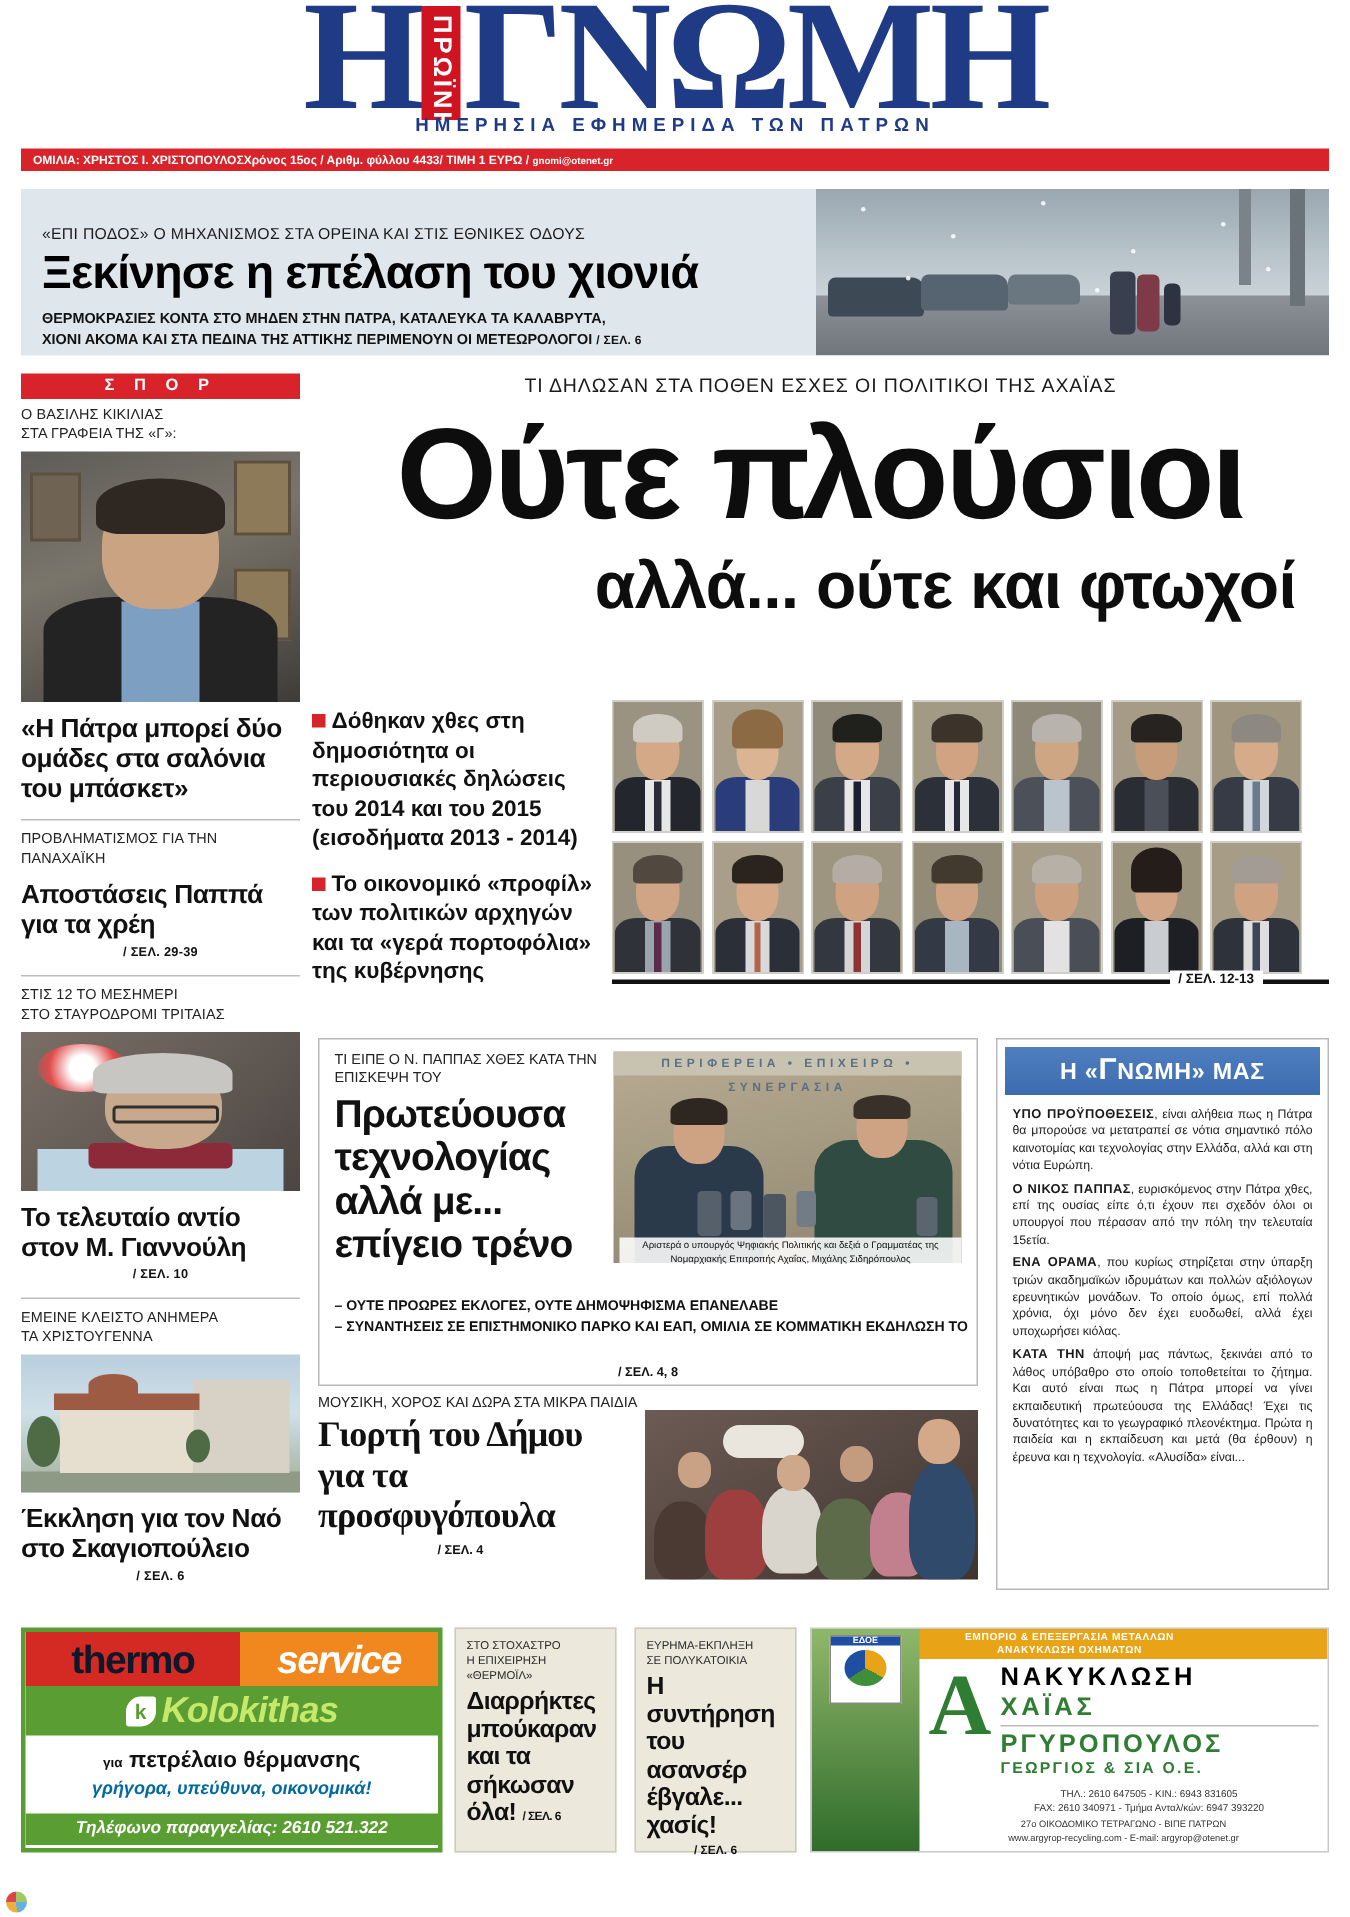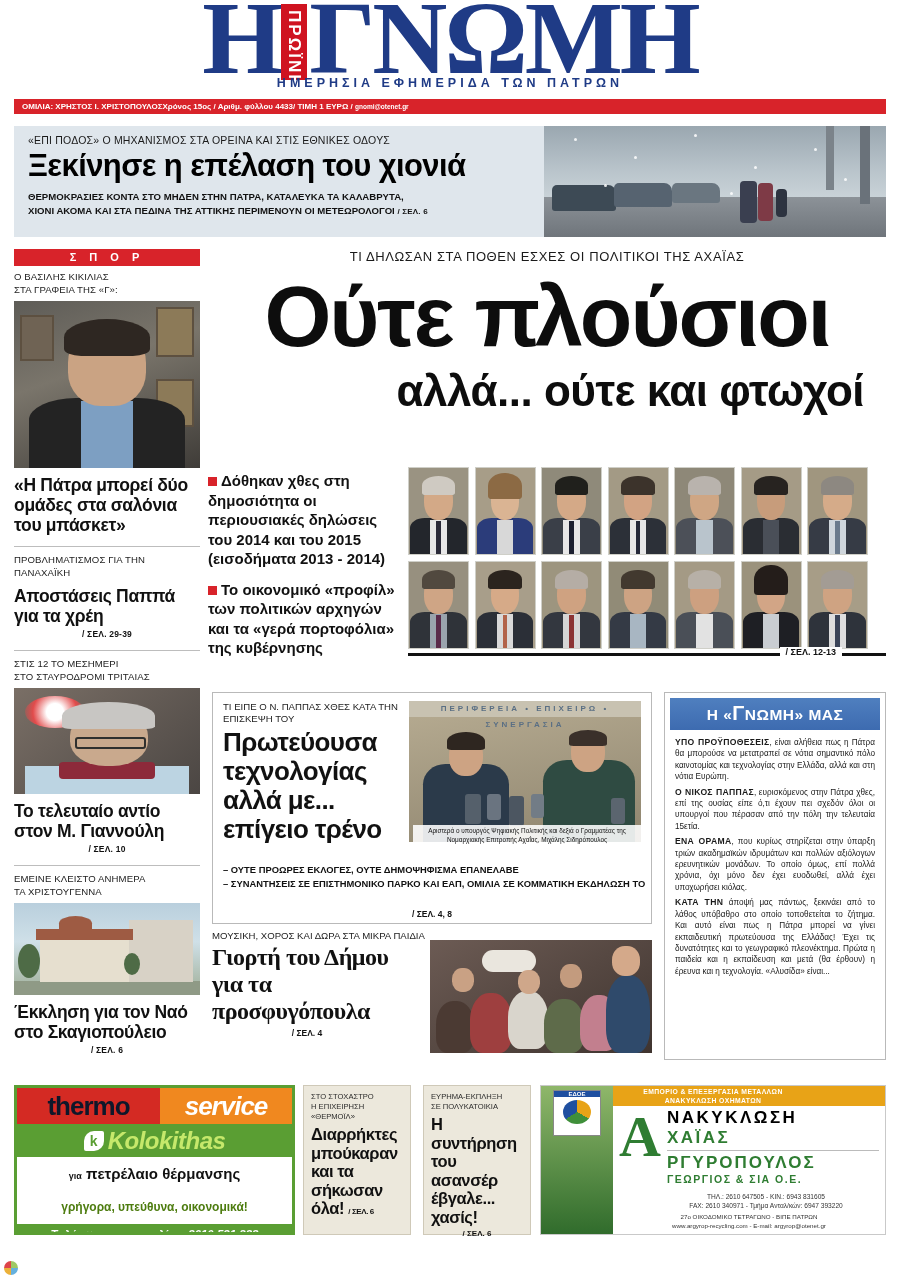--- a/index.html
+++ b/index.html
@@ -87,21 +87,21 @@
   
   .weather{
     position:absolute;left:14px;top:126px;width:872px;height:111px;
     background:#dfe6ec;
     box-sizing:border-box;
     overflow:hidden;
   }
   .weather-text{
     position:absolute;left:14px;top:8px;width:520px;
   }
-  .weather-kicker{font-size:10.5px;letter-spacing:.2px;color:#1a1a1a;}
+  .weather-kicker{font-size:10.5px;letter-spacing:.2px;color:#1a1a1a;margin-top:16px;}
   .weather-head{
     font-size:31px;font-weight:bold;letter-spacing:-0.6px;margin-top:2px;color:#000;
   }
   .weather-sub{font-size:9.6px;font-weight:bold;line-height:14px;margin-top:6px;color:#111;}
   .weather-sub .sel{font-size:8px;}
   .weather-photo{
     position:absolute;right:0;top:0;width:342px;height:111px;
     background:
       linear-gradient(180deg,#9aa7b0 0%,#b9c4cb 40%,#cdd6db 70%,#e2e8ea 100%);
     overflow:hidden;
@@ -287,21 +287,21 @@
     display:flex;align-items:center;justify-content:center;letter-spacing:-1px;}
   .th-or{flex:1 1 auto;background:#f0881f;color:#fff;font-weight:bold;font-size:26px;
     display:flex;align-items:center;justify-content:center;font-style:italic;letter-spacing:-1px;}
   .th-green{background:#5a9e33;height:33px;display:flex;align-items:center;justify-content:center;gap:4px;}
   .th-leaf{width:20px;height:20px;background:#fff;border-radius:50% 10% 50% 10%;
     color:#5a9e33;font-weight:bold;font-size:14px;text-align:center;line-height:20px;}
   .th-kolo{color:#c6e86b;font-weight:bold;font-size:24px;font-style:italic;letter-spacing:-0.5px;}
   .th-mid{padding:8px 6px 4px;text-align:center;}
   .th-l1{font-size:15px;font-weight:bold;}
   .th-l1 small{font-size:9px;font-weight:bold;}
-  .th-l2{font-size:12px;font-weight:bold;color:#4d7c0f;margin-top:18px;}
+  .th-l2{font-size:12px;font-weight:bold;font-style:italic;color:#0369a1;margin-top:3px;}
   .th-bot{background:#5a9e33;color:#fff;font-size:11.5px;font-weight:bold;font-style:italic;
     text-align:center;padding:4px 0 5px;margin-top:6px;}
 
   .box-news{
     position:absolute;top:1085px;width:108px;height:150px;
     background:#ece8dc;border:1px solid #cfc9b8;box-sizing:border-box;padding:6px 7px;
   }
   .bn-kicker{font-size:7.6px;line-height:10px;color:#2a2a2a;}
   .bn-head{font-size:16.5px;font-weight:bold;line-height:18.5px;margin-top:3px;letter-spacing:-0.4px;}
   .bn-sel{font-size:8px;font-weight:bold;display:inline;}

